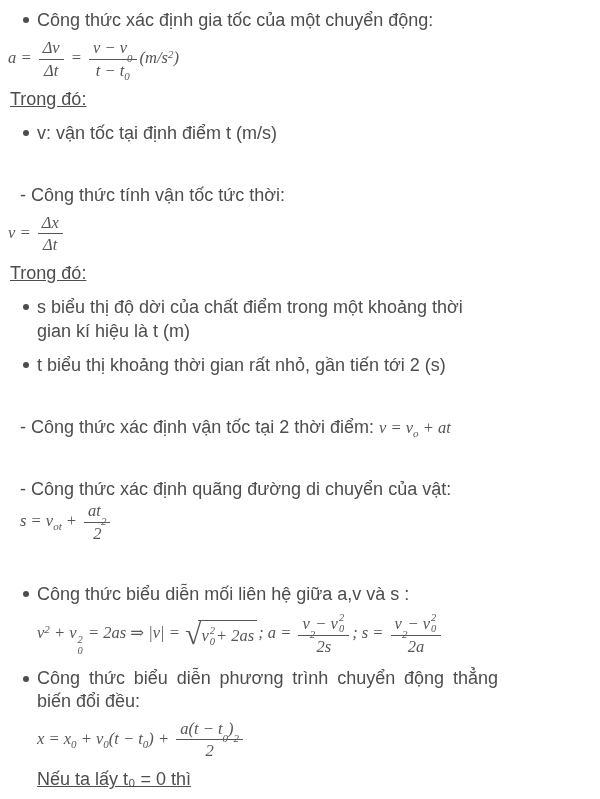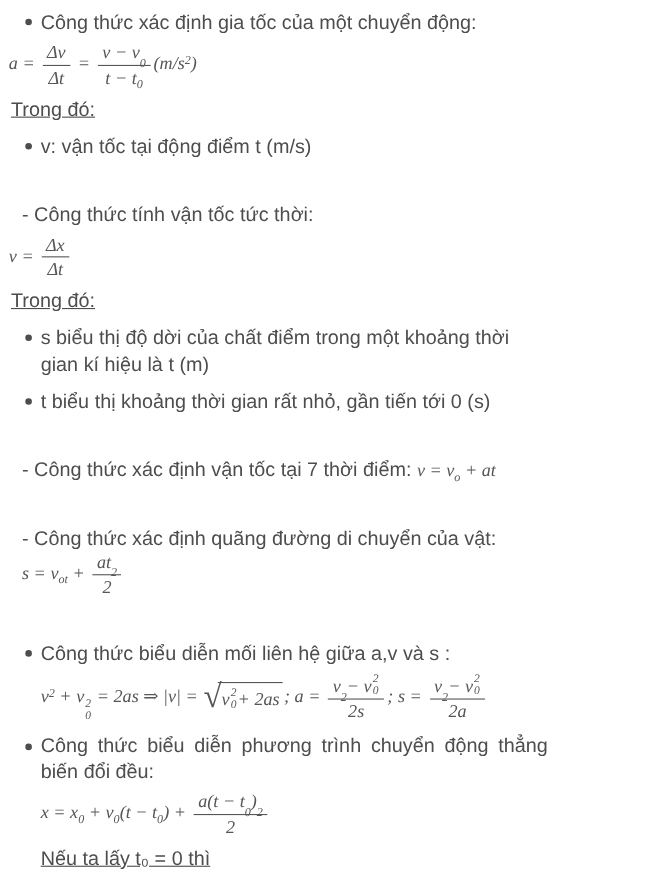--- a/index.html
+++ b/index.html
@@ -72,32 +72,32 @@
             </span>
             <span class="fden"><span class="m-txt">Δt</span></span>
           </span><span class="m-txt"> = </span><span class="frac">
             <span class="fnum">
               <span class="m-txt">v − v</span>
               <span class="m-sub">0</span>
             </span>
             <span class="fden"><span class="m-txt">t − t</span><span class="m-sub">0</span></span>
           </span><span class="m-txt">(m/s</span><span class="m-sup">2</span><span class="m-txt">)</span></span></div>
       <div class="row row-plain"><span class="txt">Trong đó:</span></div>
-      <div class="row row-bullet"><span class="dot"></span><span class="txt">v: vận tốc tại động điểm t (m/s)</span></div>
+      <div class="row row-bullet"><span class="dot"></span><span class="txt">v: vận tốc tại định điểm t (m/s)</span></div>
       <div class="row row-dash new-section"><span class="txt">- Công thức tính vận tốc tức thời:</span></div>
       <div class="row row-formula"><span class="math"><span class="m-txt">v = </span><span class="frac">
             <span class="fnum">
               <span class="m-txt">Δx</span>
             </span>
             <span class="fden"><span class="m-txt">Δt</span></span>
           </span></span></div>
       <div class="row row-plain"><span class="txt">Trong đó:</span></div>
       <div class="row row-bullet"><span class="dot"></span><span class="txt">s biểu thị độ dời của chất điểm trong một khoảng thời gian kí hiệu là t (m)</span></div>
-      <div class="row row-bullet"><span class="dot"></span><span class="txt">t biểu thị khoảng thời gian rất nhỏ, gần tiến tới 0 (s)</span></div>
-      <div class="row row-dash new-section"><span class="txt">- Công thức xác định vận tốc tại 7 thời điểm: </span><span class="math"><span class="m-txt">v = v</span><span class="m-sub">o</span><span class="m-txt"> + at</span></span></div>
+      <div class="row row-bullet"><span class="dot"></span><span class="txt">t biểu thị khoảng thời gian rất nhỏ, gần tiến tới 2 (s)</span></div>
+      <div class="row row-dash new-section"><span class="txt">- Công thức xác định vận tốc tại 2 thời điểm: </span><span class="math"><span class="m-txt">v = v</span><span class="m-sub">o</span><span class="m-txt"> + at</span></span></div>
       <div class="row row-dash new-section"><span class="txt">- Công thức xác định quãng đường di chuyển của vật: </span><span class="math"><span class="m-txt">s = v</span><span class="m-sub">ot</span><span class="m-txt"> + </span><span class="frac">
             <span class="fnum">
               <span class="m-txt">at</span>
               <span class="m-sup">2</span>
             </span>
             <span class="fden"><span class="m-txt">2</span></span>
           </span></span></div>
       <div class="row row-bullet new-section"><span class="dot"></span><span class="txt">Công thức biểu diễn mối liên hệ giữa a,v và s :</span></div>
       <div class="row row-formula indent"><span class="math"><span class="m-txt">v</span><span class="m-sup">2</span><span class="m-txt"> + v</span><span class="m-ss">
             <span class="m-ss-sup">2</span>

